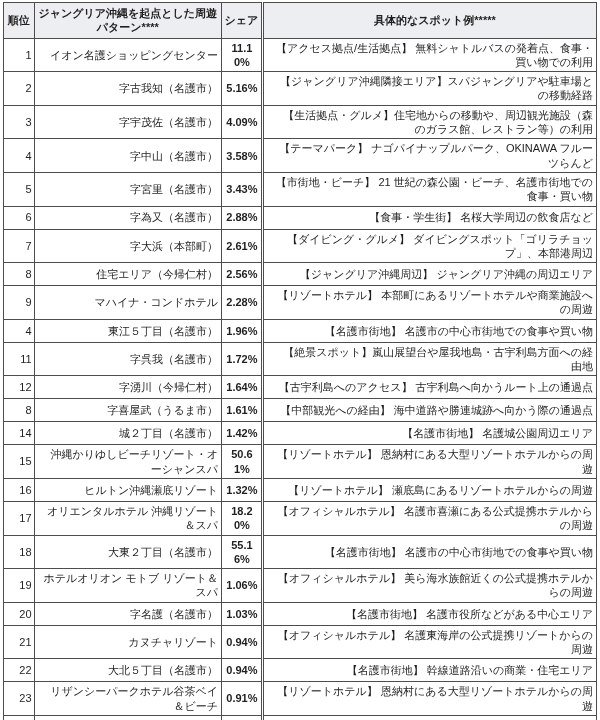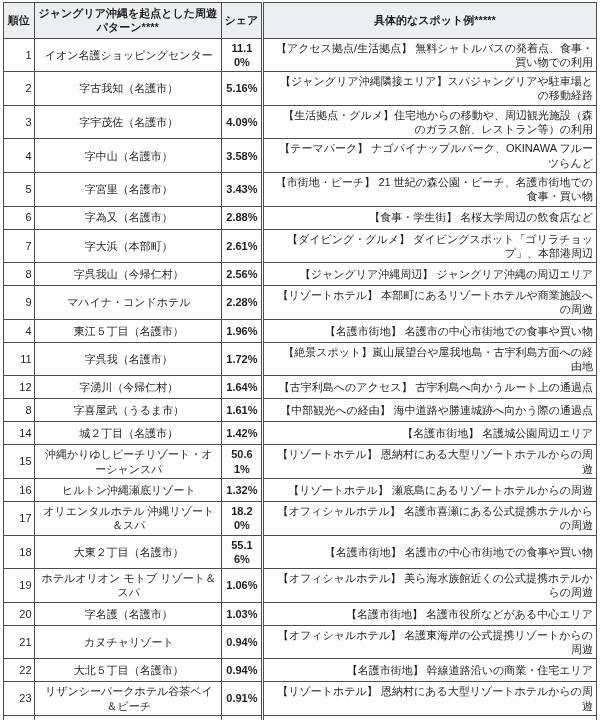--- a/index.html
+++ b/index.html
@@ -34,21 +34,21 @@
     font-weight: bold;
     text-align: center;
     padding: 3px 2px;
     height: 26px;
   }
   .col-rank  { width: 30px; }
   .col-name  { width: 184px; }
   .col-share { width: 40px; }
   .col-spot  { width: 328px; }
   .td-rank  { text-align: right; padding-right: 2px; }
-  .td-name  { text-align: center;  padding-left: 5px; }
+  .td-name  { text-align: right;  padding-left: 5px; }
   .td-share { text-align: center; padding-right: 2px; font-weight: bold; }
   .td-spot  { text-align: right;  padding-left: 5px; }
   
   .dbl-left { border-left: 3px double #4d4d4d; padding-left: 12px; }
   tbody tr { height: 23px; }
 </style>
 </head>
 <body>
 
 <div class="table-wrap">
@@ -105,21 +105,21 @@
           <td class="td-spot dbl-left">【食事・学生街】 名桜大学周辺の飲食店など</td>
         </tr>
         <tr>
           <td class="td-rank">7</td>
           <td class="td-name">字大浜（本部町）</td>
           <td class="td-share">2.61%</td>
           <td class="td-spot dbl-left">【ダイビング・グルメ】 ダイビングスポット「ゴリラチョップ」、本部港周辺</td>
         </tr>
         <tr>
           <td class="td-rank">8</td>
-          <td class="td-name">字呉我山（今帰仁村）</td>
+          <td class="td-name">住宅エリア（今帰仁村）</td>
           <td class="td-share">2.56%</td>
           <td class="td-spot dbl-left">【ジャングリア沖縄周辺】 ジャングリア沖縄の周辺エリア</td>
         </tr>
         <tr>
           <td class="td-rank">9</td>
           <td class="td-name">マハイナ・コンドホテル</td>
           <td class="td-share">2.28%</td>
           <td class="td-spot dbl-left">【リゾートホテル】 本部町にあるリゾートホテルや商業施設への周遊</td>
         </tr>
         <tr>

